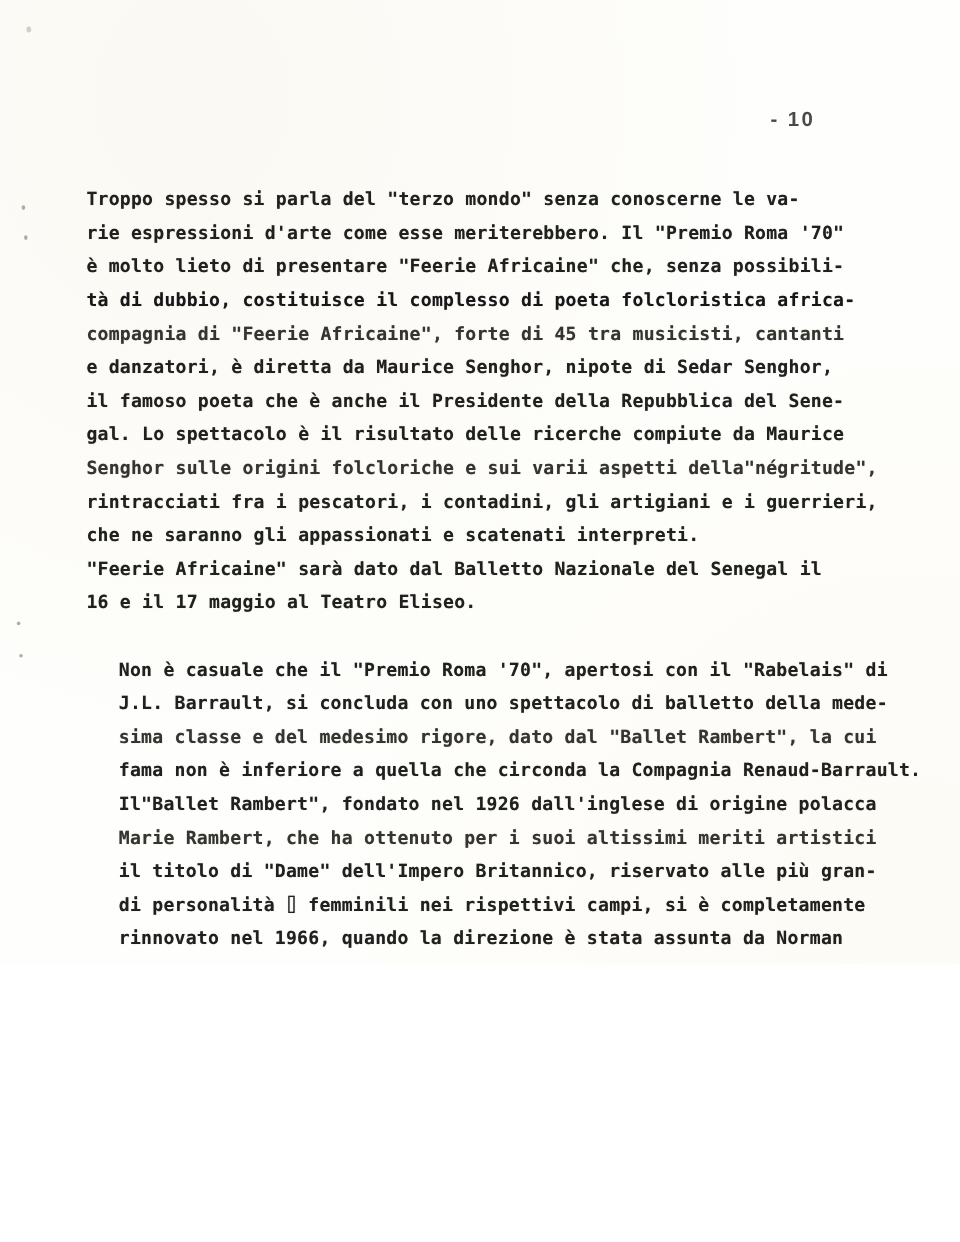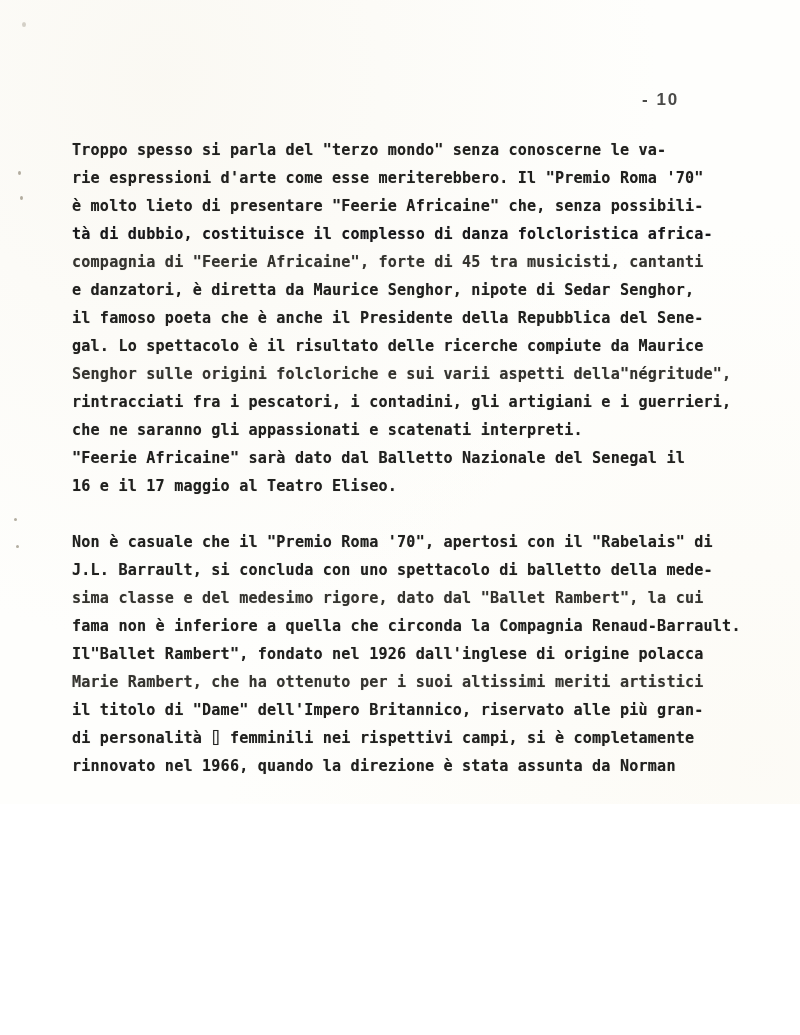--- a/index.html
+++ b/index.html
@@ -35,28 +35,29 @@
     font-size: 17px;
     font-weight: 700;
     letter-spacing: 2px;
     color: #4a4a48;
   }
 
   
   .body-text {
     position: absolute;
     left: 72px;
-    top: 136px;
+    top: 152px;
     width: 690px;
   }
   .para {
     margin: 0;
   }
   .para + .para {
     margin-top: 28px;
+    margin-left: 27px;
   }
   .line {
     font-size: 15.1px;
     line-height: 28px;
     font-weight: 700;
     color: #20201e;
     white-space: pre;
     letter-spacing: 0.2px;
     text-shadow: 0 0 0.7px rgba(40,40,38,0.45);
   }
@@ -127,21 +128,21 @@
   <div class="speck" style="left:22px;  top:22px;  width:4px; height:5px; opacity:0.35;"></div>
 
   <div class="page-number">- 10</div>
 
   <div class="body-text">
 
     <div class="para">
       <div class="line">Troppo spesso si parla del "terzo mondo" senza conoscerne le va-</div>
       <div class="line">rie espressioni d'arte come esse meriterebbero. Il "Premio Roma '70"</div>
       <div class="line">è molto lieto di presentare "Feerie Africaine" che, senza possibili-</div>
-      <div class="line dark">tà di dubbio, costituisce il complesso di danza folcloristica africa-</div>
+      <div class="line dark">tà di dubbio, costituisce il complesso di poeta folcloristica africa-</div>
       <div class="line light">compagnia di "Feerie Africaine", forte di 45 tra musicisti, cantanti</div>
       <div class="line">e danzatori, è diretta da Maurice Senghor, nipote di Sedar Senghor,</div>
       <div class="line">il famoso poeta che è anche il Presidente della Repubblica del Sene-</div>
       <div class="line">gal. Lo spettacolo è il risultato delle ricerche compiute da Maurice</div>
       <div class="line light">Senghor sulle origini folcloriche e sui varii aspetti della"négritude",</div>
       <div class="line">rintracciati fra i pescatori, i contadini, gli artigiani e i guerrieri,</div>
       <div class="line">che ne saranno gli appassionati e scatenati interpreti.</div>
       <div class="line">"Feerie Africaine" sarà dato dal Balletto Nazionale del Senegal il</div>
       <div class="line">16 e il 17 maggio al Teatro Eliseo.</div>
     </div>

